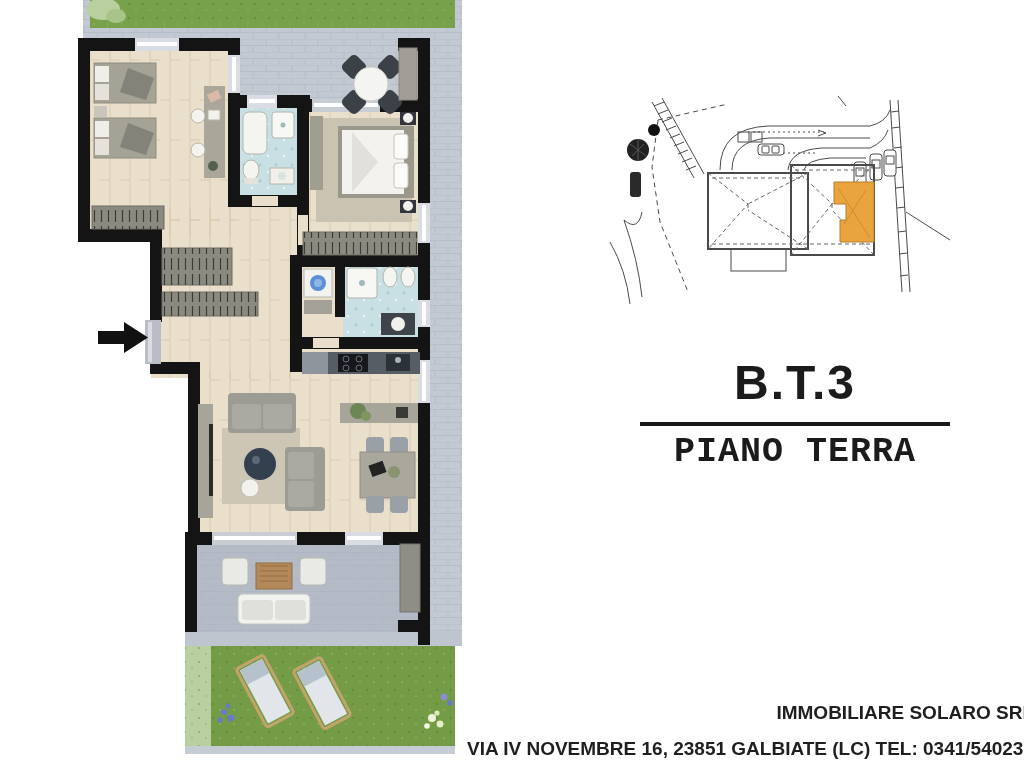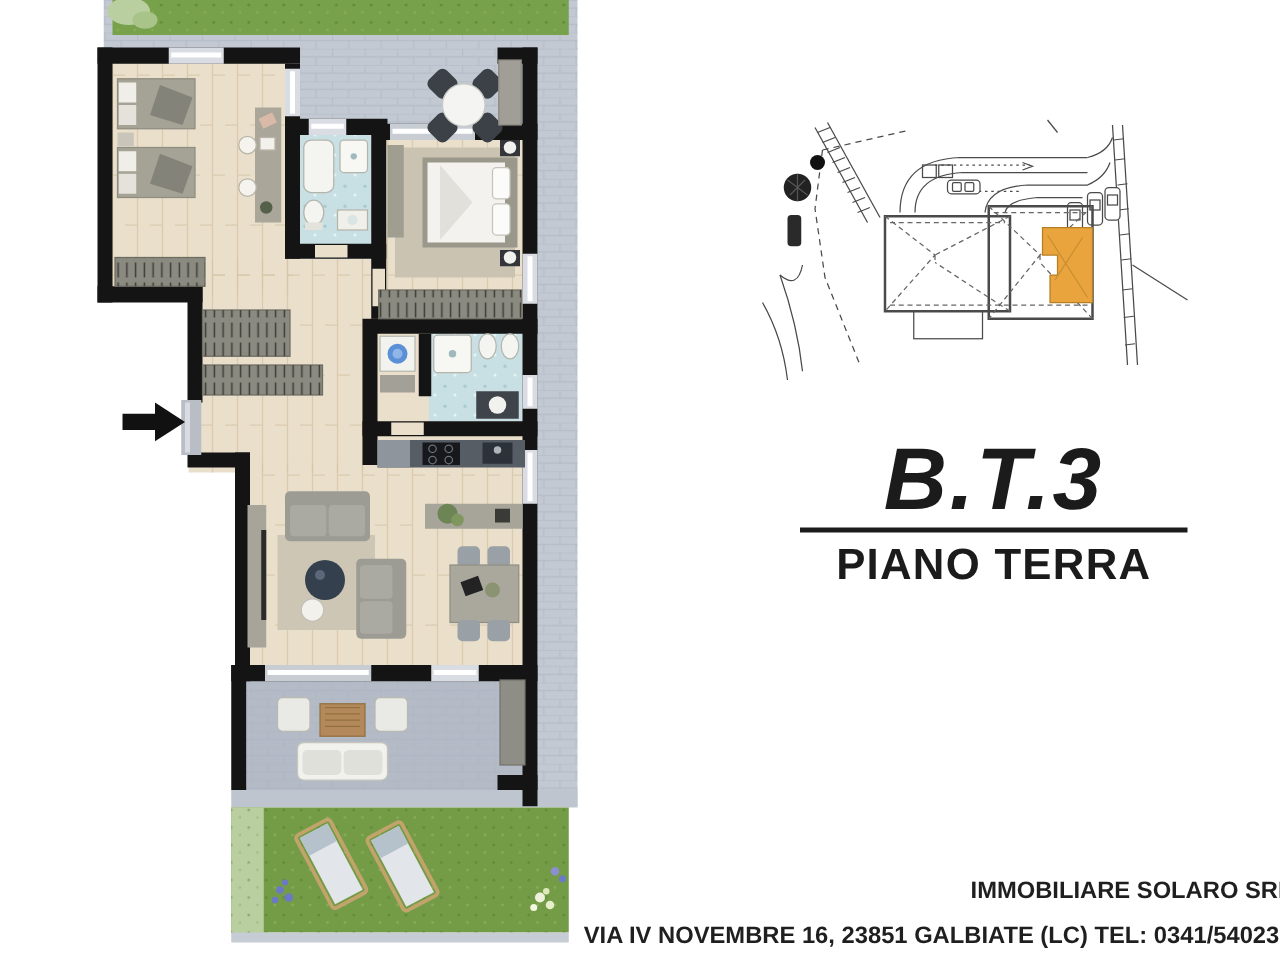--- a/index.html
+++ b/index.html
@@ -3,23 +3,23 @@
 <meta charset="utf-8">
 <style>
   html,body{margin:0;padding:0;}
   body{
     width:1024px;height:768px;position:relative;overflow:hidden;
     background:#ffffff;font-family:"Liberation Sans", sans-serif;
   }
   .plan-wrap{position:absolute;left:0;top:0;width:470px;height:768px;}
   .siteplan-wrap{position:absolute;left:608px;top:92px;width:344px;height:215px;}
   .title-block{position:absolute;left:640px;top:348px;width:310px;text-align:center;color:#1b1b1b;}
-  .unit-title{font-size:70px;font-weight:bold;letter-spacing:2px;line-height:70px;font-style:italic;}
+  .unit-title{font-size:48px;font-weight:bold;letter-spacing:2px;line-height:70px;}
   .title-divider{height:4px;background:#1b1b1b;margin:4px 0 6px 0;}
-  .floor-title{font-size:35px;font-weight:bold;letter-spacing:1px;line-height:40px;}
+  .floor-title{font-size:35px;font-weight:bold;letter-spacing:1px;line-height:40px;font-family:Liberation Mono, monospace;}
   .footer{position:absolute;right:-10px;bottom:8px;text-align:right;color:#1f1f1f;white-space:nowrap;}
   .footer .l1{font-size:19px;font-weight:bold;margin-bottom:14px;}
   .footer .l2{font-size:19px;font-weight:bold;}
   svg{display:block;}
 </style>
 </head>
 <body>
 
 <div class="plan-wrap">
 <svg width="470" height="768" viewBox="0 0 470 768">

